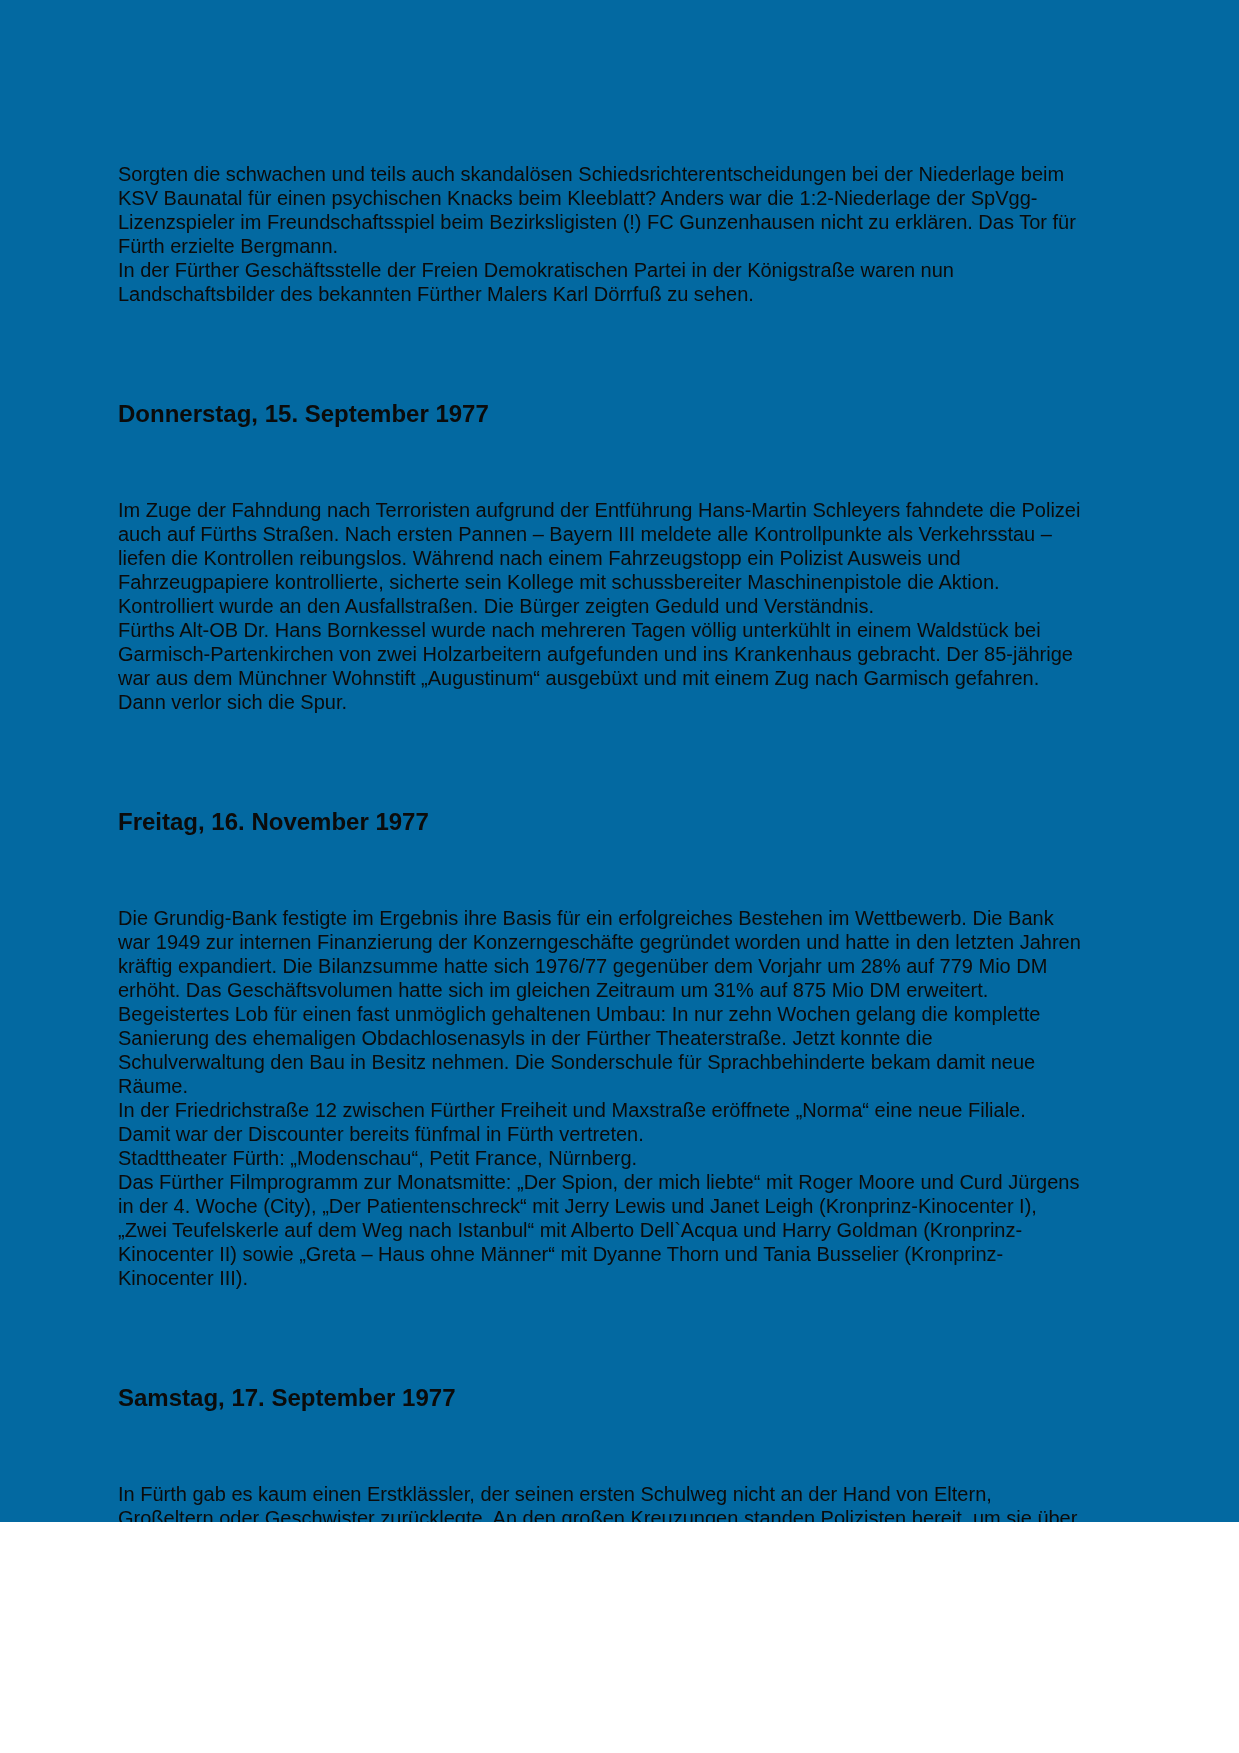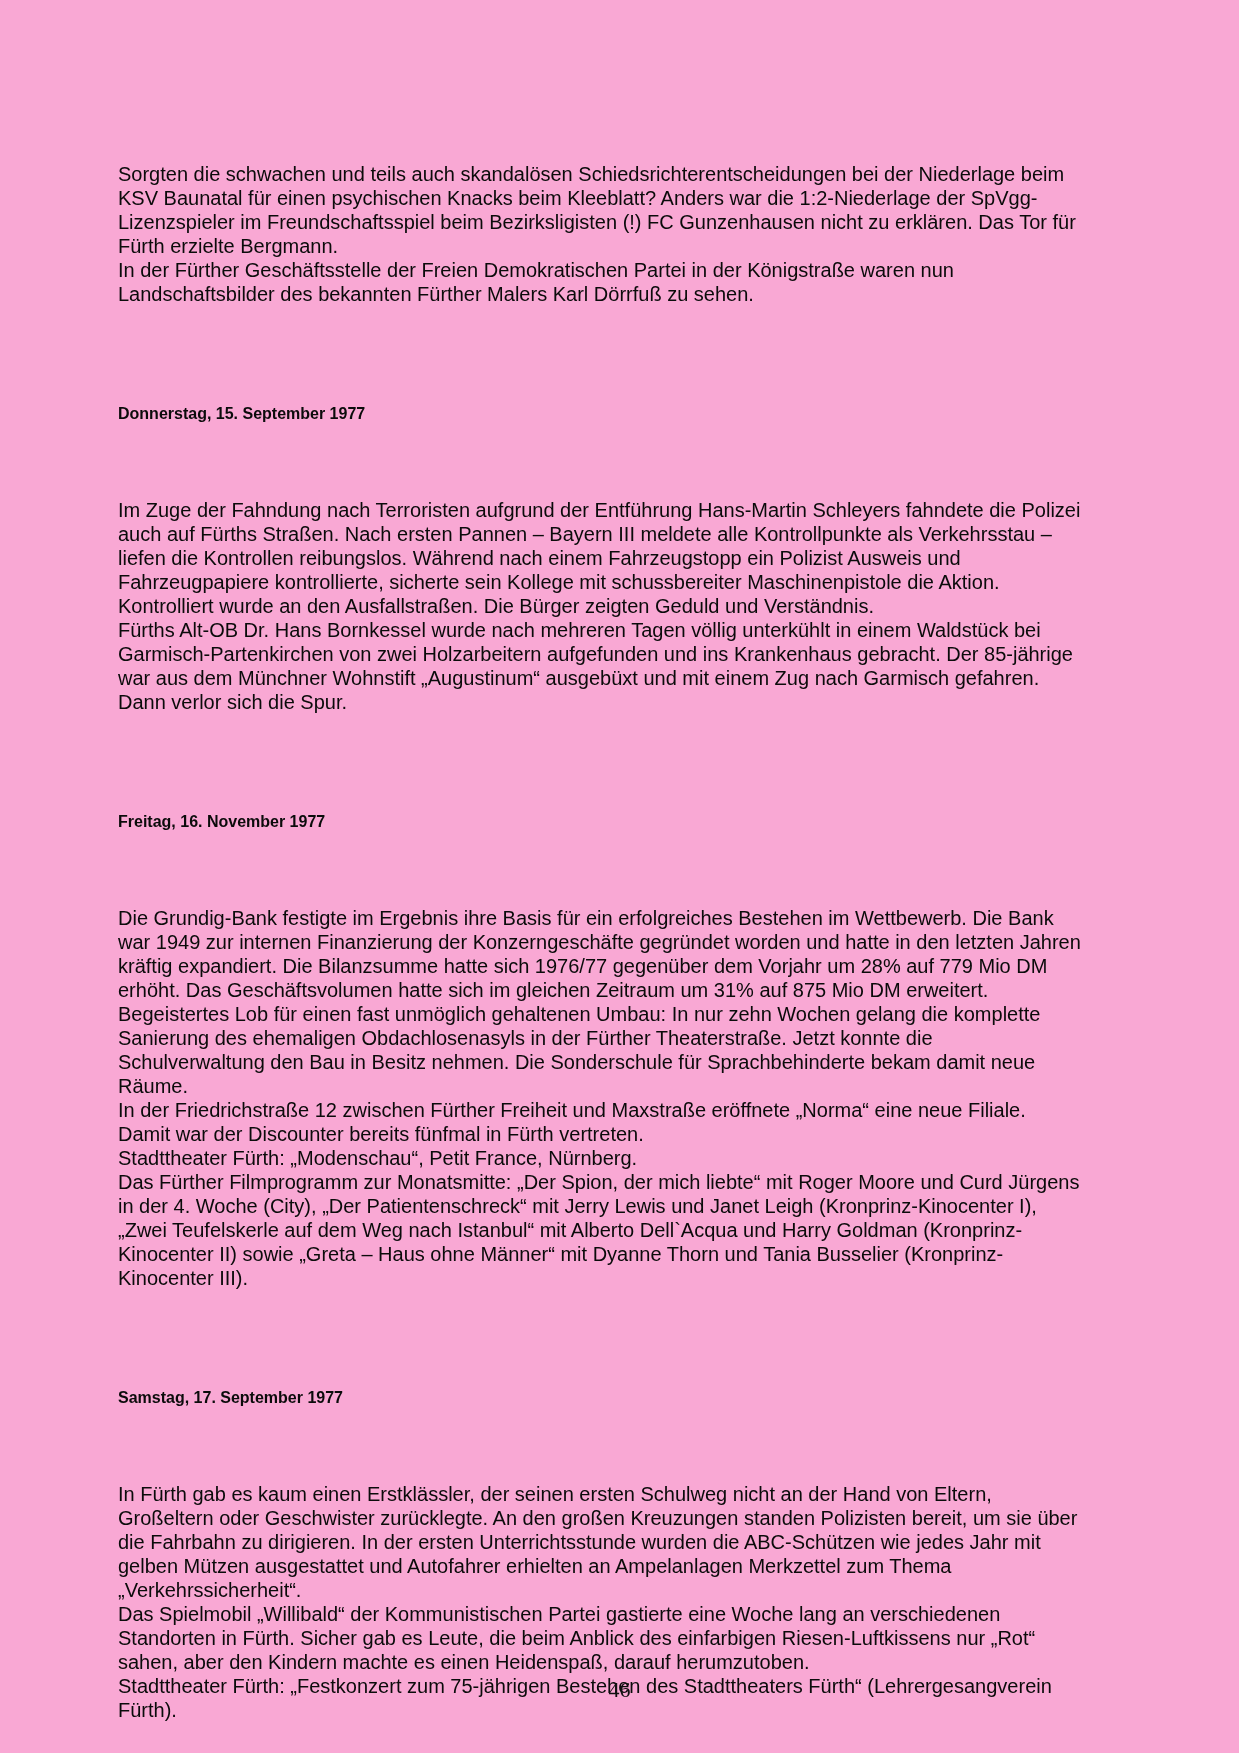--- a/index.html
+++ b/index.html
@@ -3,22 +3,22 @@
 <meta charset="utf-8">
 <style>
   html, body {
     margin: 0;
     padding: 0;
     background: #ffffff;
   }
   .page {
     position: relative;
     width: 1239px;
-    height: 1753px;
-    background: #f9a8d4;
+    height: 1522px;
+    background: #0369a1;
     color: #0b0b0b;
     overflow: hidden;
   }
   .content {
     position: absolute;
     left: 118px;
     top: 114px;
     right: 0;
     font-family: "Liberation Sans", "DejaVu Sans", sans-serif;
     font-size: 20px;
@@ -26,21 +26,21 @@
     white-space: pre;      
     letter-spacing: 0;
   }
   .content p.para {
     margin: 0;
     padding: 0;
   }
   .content h2.date-heading {
     margin: 24px 0;        
     padding: 0;
-    font-size: 16px;
+    font-size: 24px;
     line-height: 24px;
     font-weight: bold;
     white-space: pre;
   }
   .footer {
     position: absolute;
     left: 0;
     top: 1677px;
     width: 1239px;
     text-align: center;

